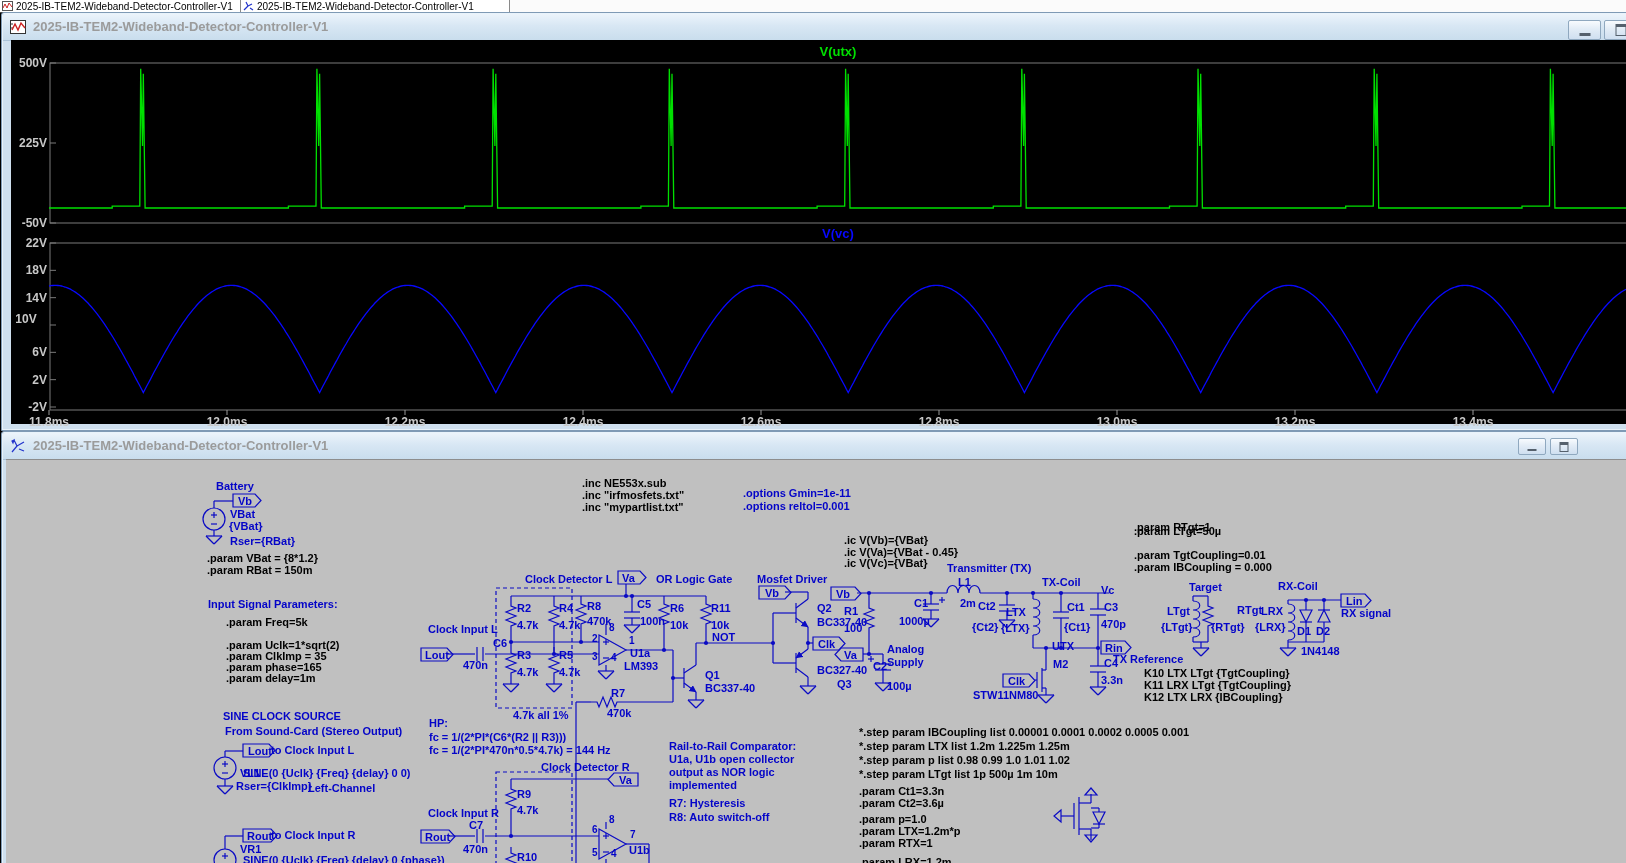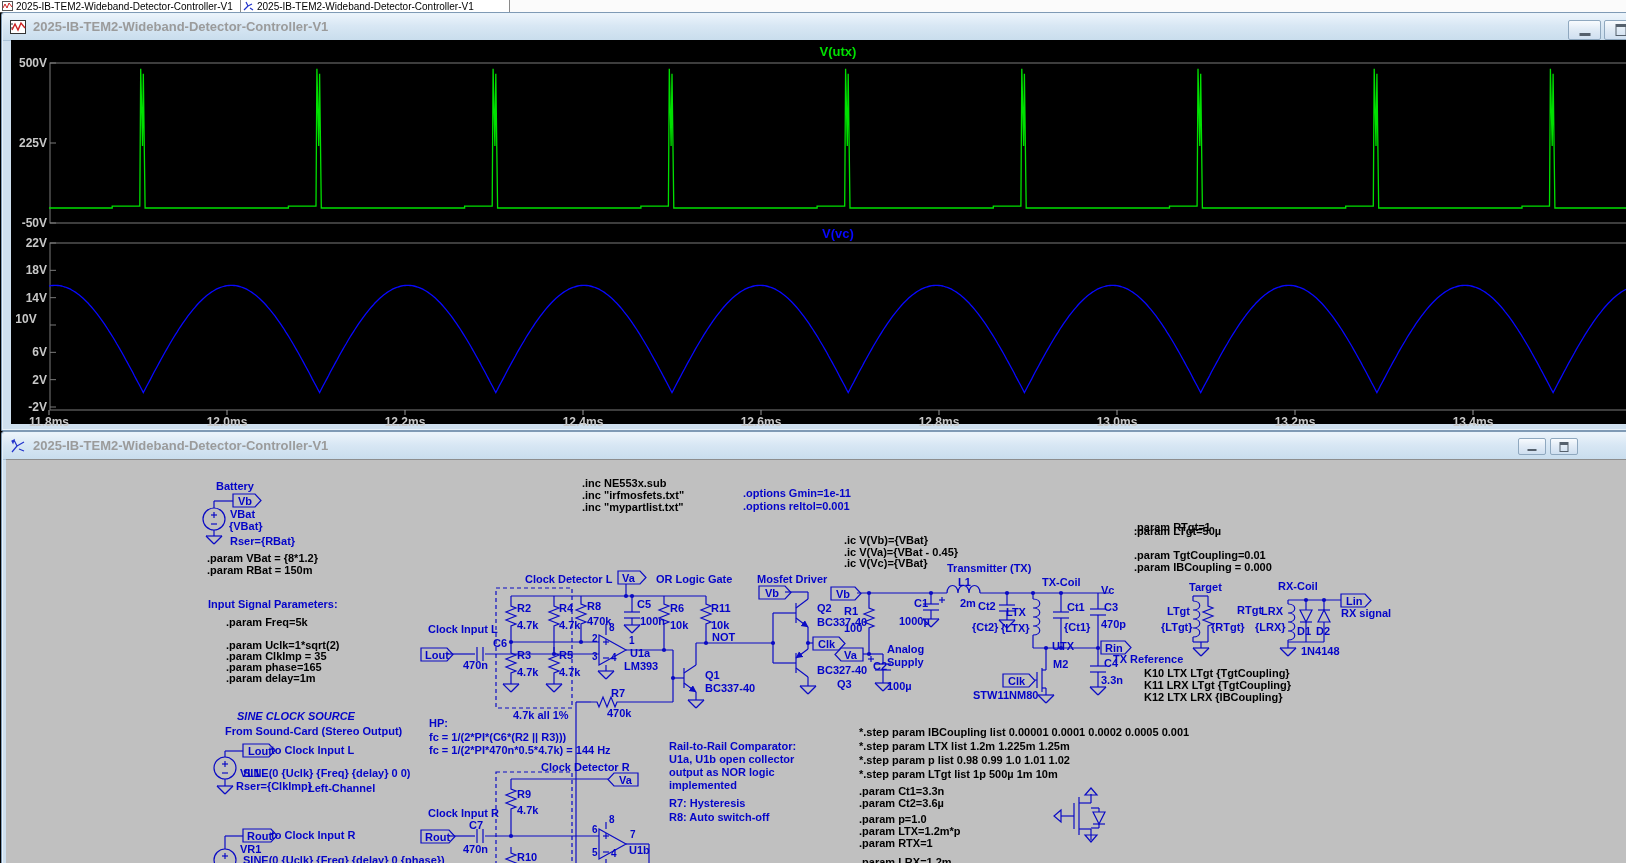--- a/index.html
+++ b/index.html
@@ -422,21 +422,21 @@
         <span class="st" style="left: 223px; top: 61px; color: rgb(4, 4, 200);">{VBat}</span>
         <span class="st" style="left: 224px; top: 76px; color: rgb(4, 4, 200);">Rser={RBat}</span>
         <span class="st" style="left: 201px; top: 93px; color: rgb(0, 0, 0);">.param VBat = {8*1.2}</span>
         <span class="st" style="left: 201px; top: 105px; color: rgb(0, 0, 0);">.param RBat = 150m</span>
         <span class="st" style="left: 202px; top: 139px; color: rgb(4, 4, 200);">Input Signal Parameters:</span>
         <span class="st" style="left: 220px; top: 157px; color: rgb(0, 0, 0);">.param Freq=5k</span>
         <span class="st" style="left: 220px; top: 180px; color: rgb(0, 0, 0); text-align: right;">.param Uclk=1*sqrt(2)</span>
         <span class="st" style="left: 220px; top: 191px; color: rgb(0, 0, 0);">.param ClkImp = 35</span>
         <span class="st" style="left: 220px; top: 202px; color: rgb(0, 0, 0);">.param phase=165</span>
         <span class="st" style="left: 220px; top: 213px; color: rgb(0, 0, 0);">.param delay=1m</span>
-        <span class="st" style="left: 231px; top: 251px; color: rgb(4, 4, 200); font-style: italic;">SINE CLOCK SOURCE</span>
+        <span class="st" style="left: 217px; top: 251px; color: rgb(4, 4, 200);">SINE CLOCK SOURCE</span>
         <span class="st" style="left: 219px; top: 266px; color: rgb(4, 4, 200);">From Sound-Card (Stereo Output)</span>
         <span class="st" style="left: 242px; top: 286px; color: rgb(4, 4, 200);">Lout</span>
         <span class="st" style="left: 265px; top: 285px; color: rgb(4, 4, 200);">to Clock Input L</span>
         <span class="st" style="left: 234px; top: 308px; color: rgb(4, 4, 200);">VL1</span>
         <span class="st" style="left: 237px; top: 308px; color: rgb(4, 4, 200);">SINE(0 {Uclk} {Freq} {delay} 0 0)</span>
         <span class="st" style="left: 230px; top: 321px; color: rgb(4, 4, 200);">Rser={ClkImp}</span>
         <span class="st" style="left: 302px; top: 323px; color: rgb(4, 4, 200);">Left-Channel</span>
         <span class="st" style="left: 241px; top: 371px; color: rgb(4, 4, 200);">Rout</span>
         <span class="st" style="left: 265px; top: 370px; color: rgb(4, 4, 200);">to Clock Input R</span>
         <span class="st" style="left: 234px; top: 384px; color: rgb(4, 4, 200);">VR1</span>

